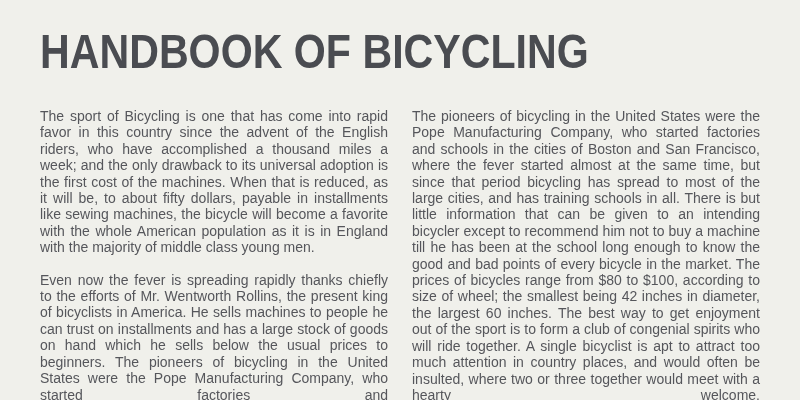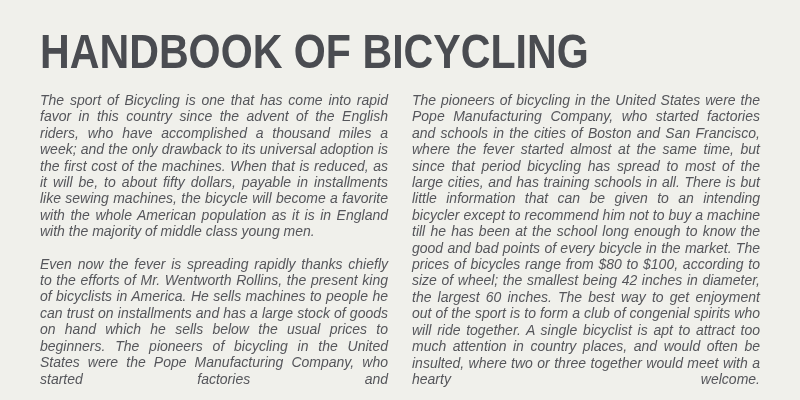--- a/index.html
+++ b/index.html
@@ -32,26 +32,25 @@
   .columns {
     display: flex;
     gap: 24px;
     margin: 16px 40px 0 40px;
   }
   .col {
     flex: 1 1 0;
     min-width: 0;
   }
   .col p {
-    margin: 0 0 16px 0;
+    margin: 16px 0 16px 0;
     font-size: 14px;
     line-height: 16.4px;
     color: #55565b;
     text-align: justify;
-    font-style: italic;
   }
   .col p.justify-last {
     text-align-last: justify;
   }
 </style>
 </head>
 <body>
 
 <div class="page">
   <h1 class="title">HANDBOOK OF BICYCLING</h1>

